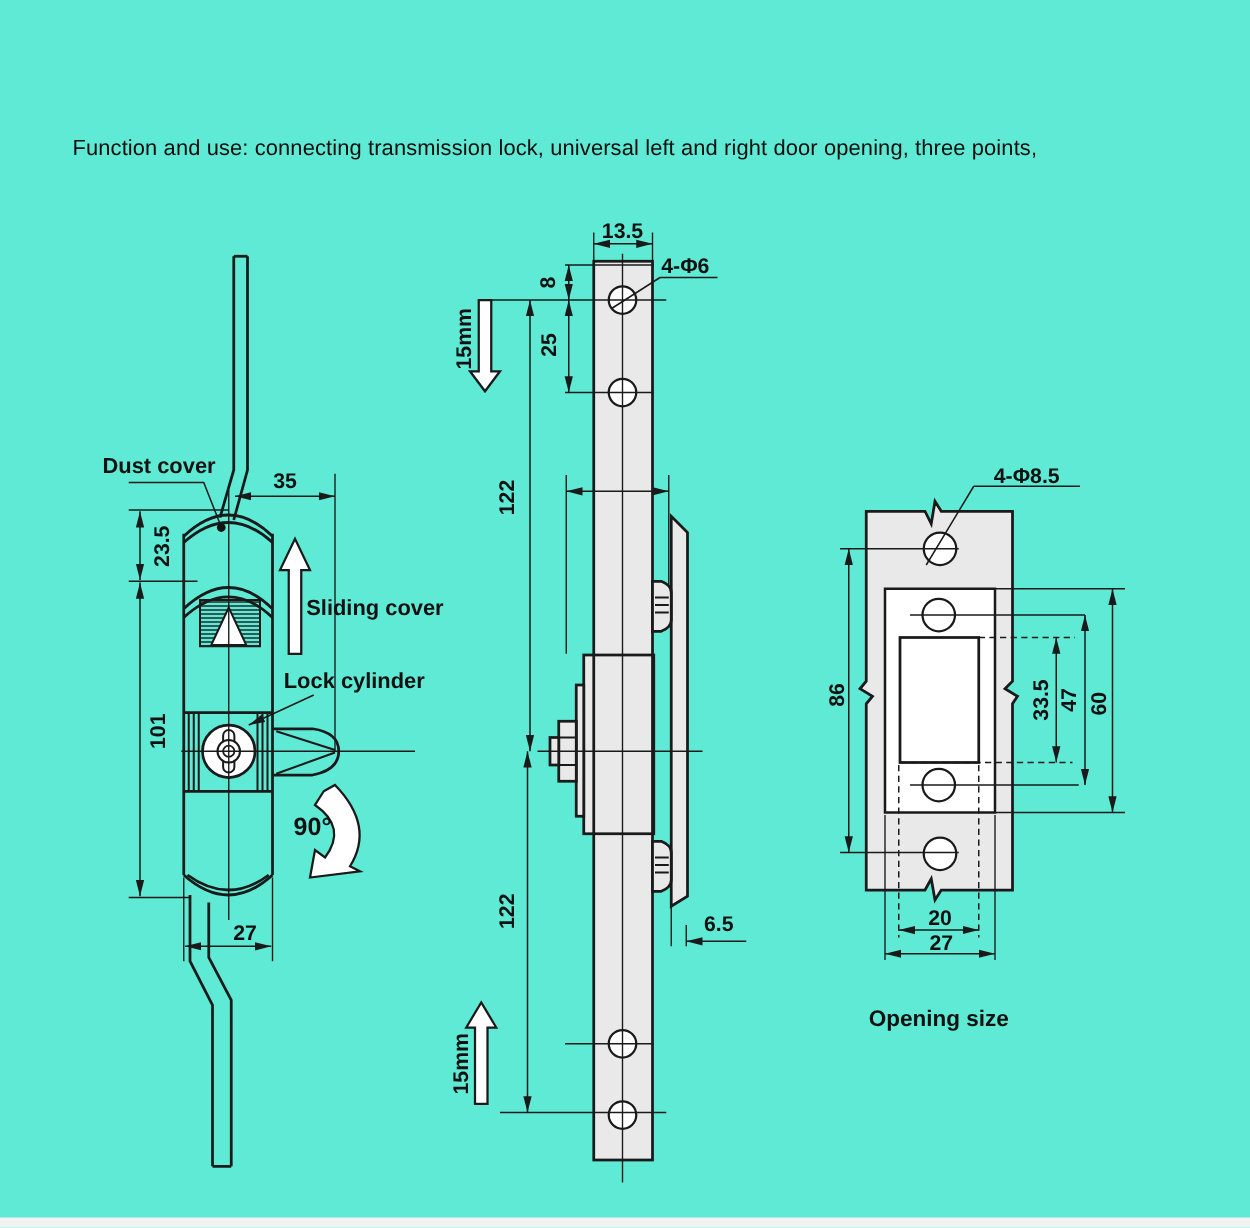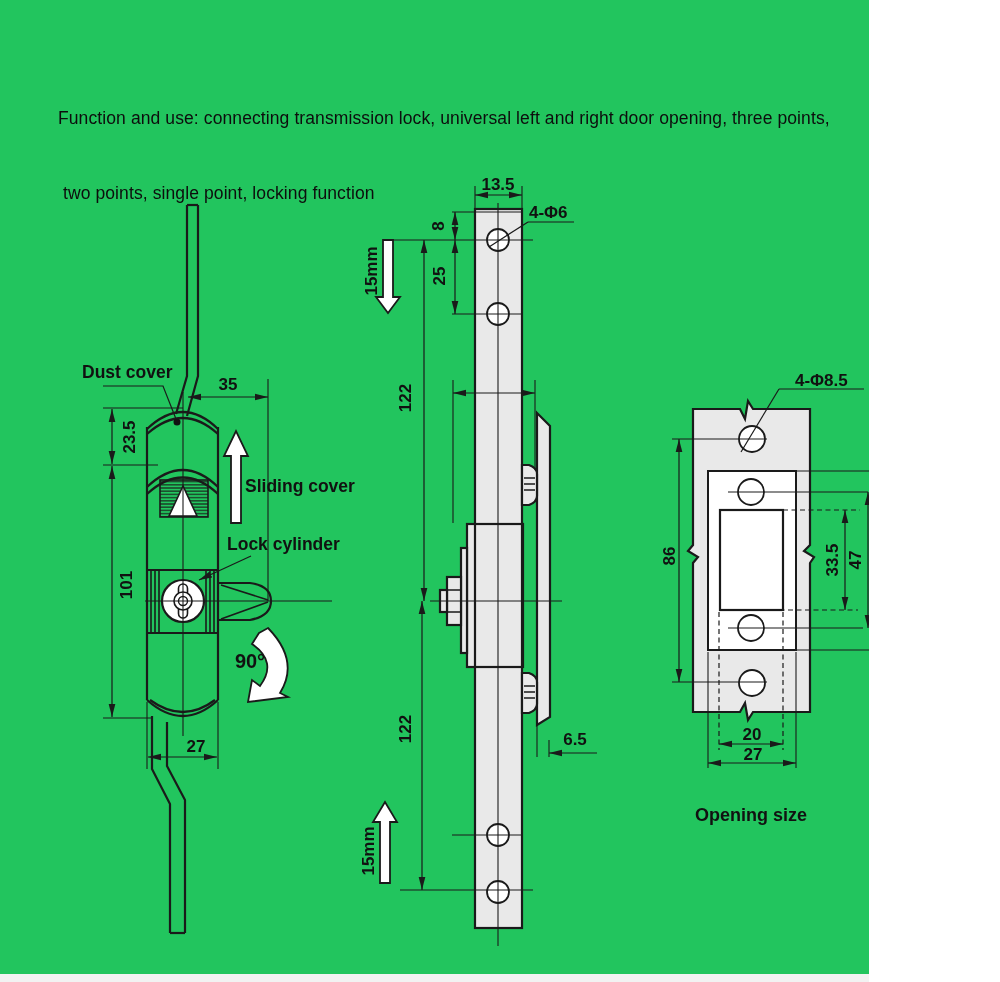--- a/index.html
+++ b/index.html
@@ -1,16 +1,16 @@
 <!DOCTYPE html>
 <html><head>
 <meta charset="utf-8">
 <style>
   html,body{margin:0;padding:0;background:#fff;}
-  .page{position:relative;width:869px;height:982px;background:#22c55e;overflow:hidden;
+  .page{position:relative;width:1000px;height:982px;background:#5eead4;overflow:hidden;
         font-family:"Liberation Sans",sans-serif;color:#111;}
   .header{position:absolute;left:58px;top:56px;font-size:17.5px;line-height:25px;
           color:#0d0d0d;white-space:pre;letter-spacing:0.1px;}
   .footer-bar{position:absolute;left:0;bottom:0;width:100%;height:8px;background:#f2f2f2;}
   svg{position:absolute;left:0;top:0;}
   
   .o  {stroke:#1a1a1a;stroke-width:2.2;fill:none;stroke-linecap:butt;}
   .o15{stroke:#1a1a1a;stroke-width:1.6;fill:none;}
   .dim{stroke:#1a1a1a;stroke-width:1.2;fill:none;}
   .ext{stroke:#1a1a1a;stroke-width:1.1;fill:none;}
@@ -24,21 +24,20 @@
   .lbl{font-family:"Liberation Sans",sans-serif;font-size:17.5px;font-weight:bold;fill:#111;}
   .big{font-size:20px;}
 </style>
 </head>
 <body>
 
 <div class="page">
 
   <div class="header">
     <div>Function and use: connecting transmission lock, universal left and right door opening, three points,</div>
-    <div> two points, single point, locking function</div>
   </div>
 
   <svg width="1000" height="982" viewBox="0 0 1000 982">
     <defs>
       <marker id="m" orient="auto-start-reverse" markerUnits="userSpaceOnUse" markerWidth="14" markerHeight="9" refX="13" refY="4.5">
         <path d="M13,4.5 L0,1.2 L0,7.8 Z" fill="#1a1a1a"></path>
       </marker>
       <pattern id="hatch" width="4" height="3.2" patternUnits="userSpaceOnUse">
         <line x1="0" y1="1.6" x2="4" y2="1.6" stroke="#1a1a1a" stroke-width="1.1"></line>
       </pattern>

